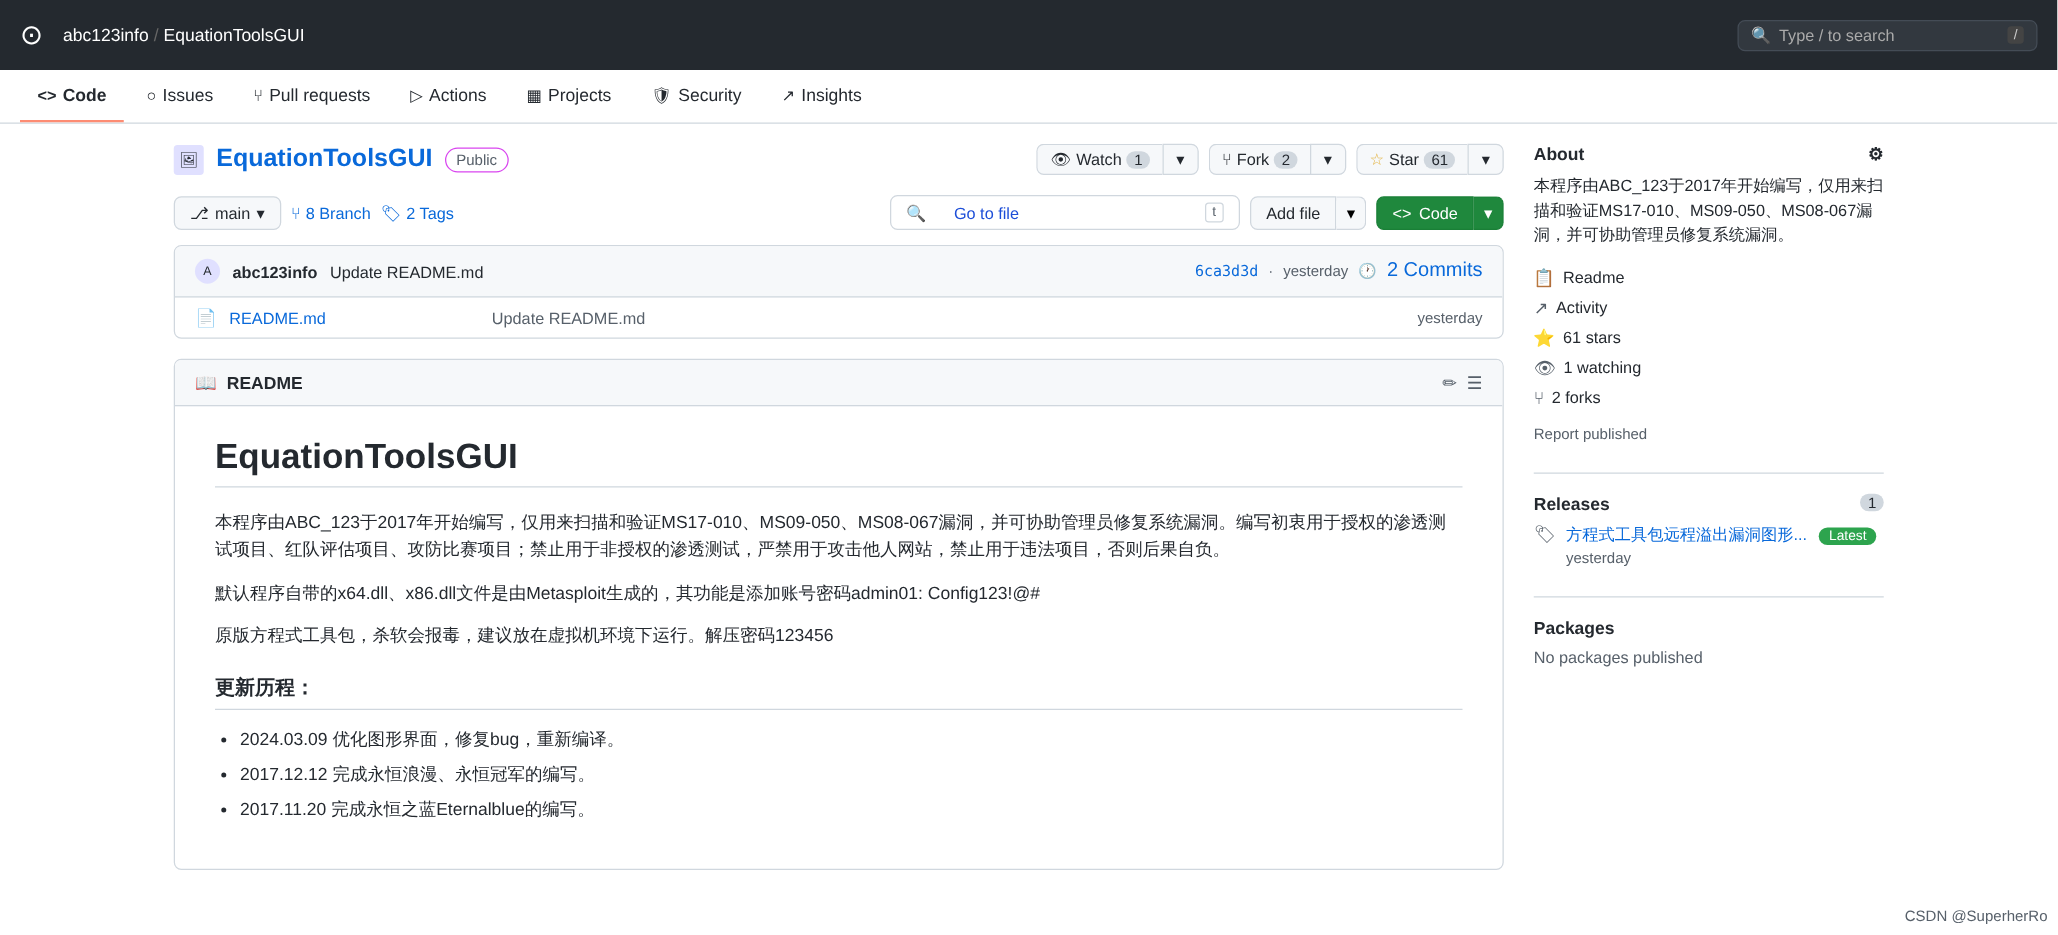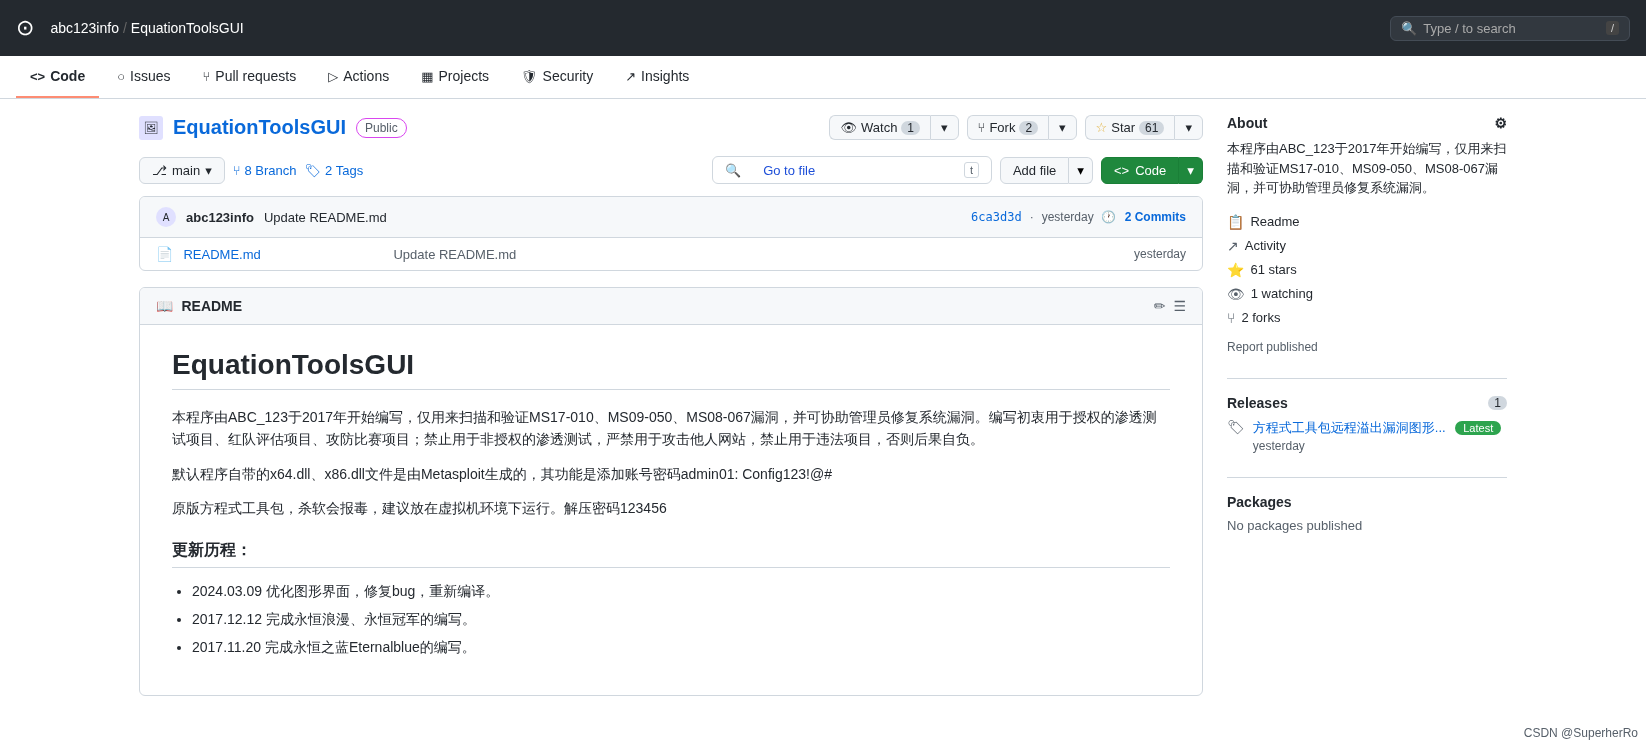--- a/index.html
+++ b/index.html
@@ -83,21 +83,21 @@
     .file-table { border: 1px solid #d0d7de; border-radius: 6px; overflow: hidden; margin-bottom: 16px; }
     .file-table-header {
       display: flex; align-items: center; padding: 10px 16px; background: #f6f8fa; border-bottom: 1px solid #d0d7de;
       gap: 10px;
     }
     .commit-avatar { width: 20px; height: 20px; background: #e0e0ff; border-radius: 50%; display: flex; align-items: center; justify-content: center; font-size: 10px; }
     .commit-author { font-weight: 600; font-size: 13px; color: #24292f; }
     .commit-message { font-size: 13px; color: #24292f; }
     .commit-meta { margin-left: auto; display: flex; align-items: center; gap: 8px; font-size: 12px; color: #57606a; }
     .commit-hash { color: #0969da; font-family: monospace; }
-    .commits-link { display: flex; align-items: center; gap: 4px; color: #0969da; font-size: 12px; text-decoration: none; font-weight: bold; }
+    .commits-link { display: flex; align-items: center; gap: 4px; color: #0969da; font-size: 16px; text-decoration: none; }
     .file-row { display: flex; align-items: center; padding: 8px 16px; border-bottom: 1px solid #d0d7de; gap: 10px; }
     .file-row:last-child { border-bottom: none; }
     .file-icon { color: #57606a; font-size: 14px; }
     .file-name { color: #0969da; font-size: 13px; flex: 0 0 200px; }
     .file-commit { color: #57606a; font-size: 13px; flex: 1; }
     .file-time { color: #57606a; font-size: 12px; margin-left: auto; }
 
     
     .readme-section { border: 1px solid #d0d7de; border-radius: 6px; overflow: hidden; }
     .readme-header {
@@ -109,21 +109,21 @@
     .readme-action-btn { background: none; border: none; cursor: pointer; color: #57606a; font-size: 14px; }
     .readme-body { padding: 24px 32px; }
     .readme-body h1 { font-size: 28px; margin-bottom: 16px; padding-bottom: 8px; border-bottom: 1px solid #d0d7de; }
     .readme-body p { margin-bottom: 12px; line-height: 1.6; }
     .readme-body h2 { font-size: 16px; margin: 20px 0 12px; padding-bottom: 6px; border-bottom: 1px solid #d0d7de; }
     .readme-body ul { margin-left: 20px; margin-bottom: 12px; }
     .readme-body li { margin-bottom: 6px; line-height: 1.6; }
 
     
     .sidebar-section { margin-bottom: 24px; }
-    .sidebar-title { font-weight: 600; font-size: 14px; margin-bottom: 8px; display: flex; align-items: center; justify-content: space-between; }
+    .sidebar-title { font-weight: 600; font-size: 14px; margin-bottom: 8px; display: flex; align-items: flex-start; justify-content: space-between; }
     .sidebar-desc { font-size: 13px; color: #24292f; line-height: 1.5; margin-bottom: 12px; }
     .sidebar-divider { border: none; border-top: 1px solid #d0d7de; margin: 16px 0; }
     .releases-section { }
     .release-item { display: flex; align-items: flex-start; gap: 8px; margin-bottom: 4px; }
     .release-tag-icon { color: #57606a; }
     .release-info { font-size: 13px; }
     .release-title { color: #0969da; text-decoration: none; }
     .release-badge { background: #2da44e; color: #fff; border-radius: 20px; padding: 1px 8px; font-size: 11px; margin-left: 6px; }
     .release-date { color: #57606a; font-size: 12px; margin-top: 2px; }
     .packages-section { }

